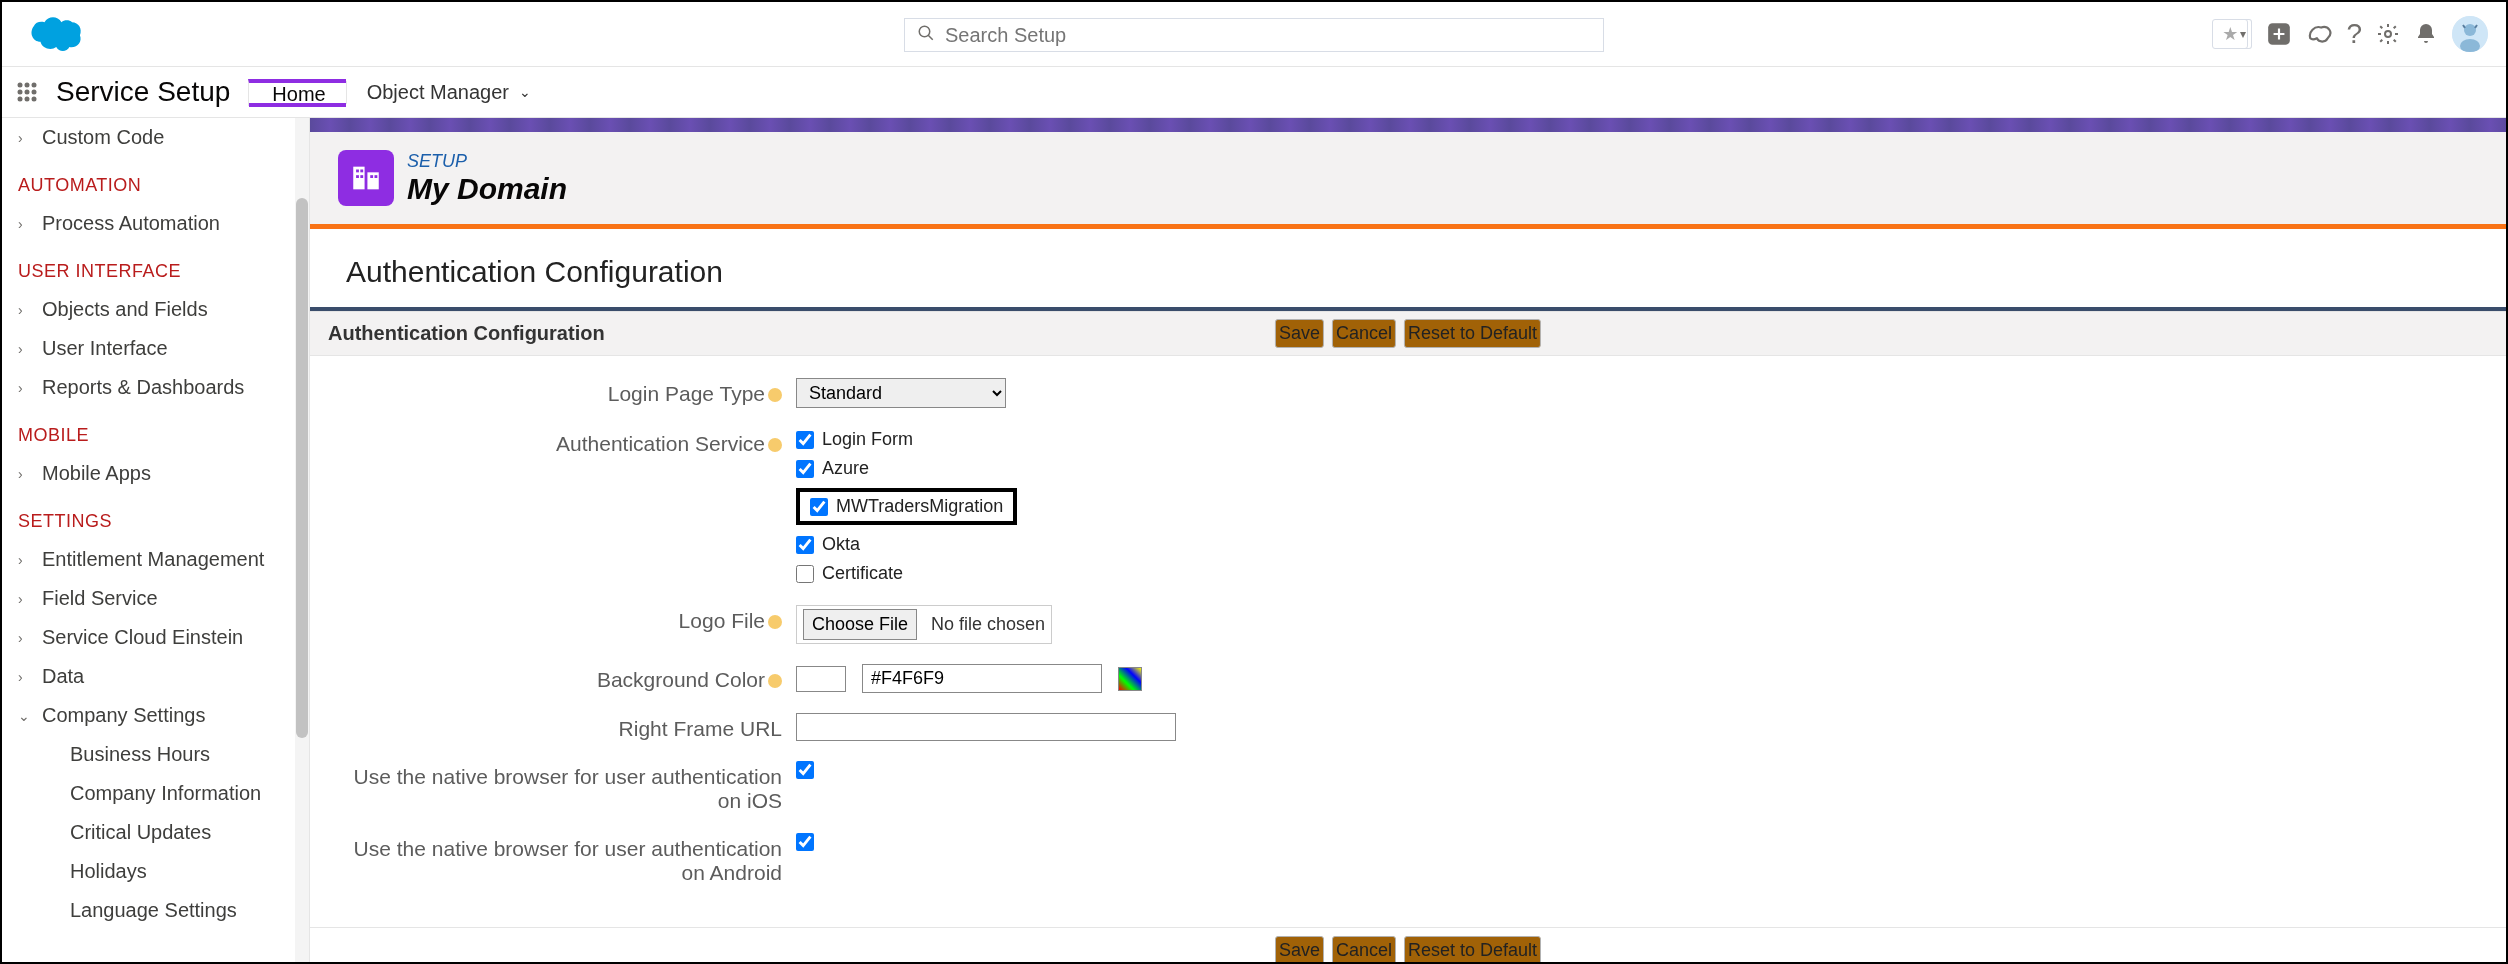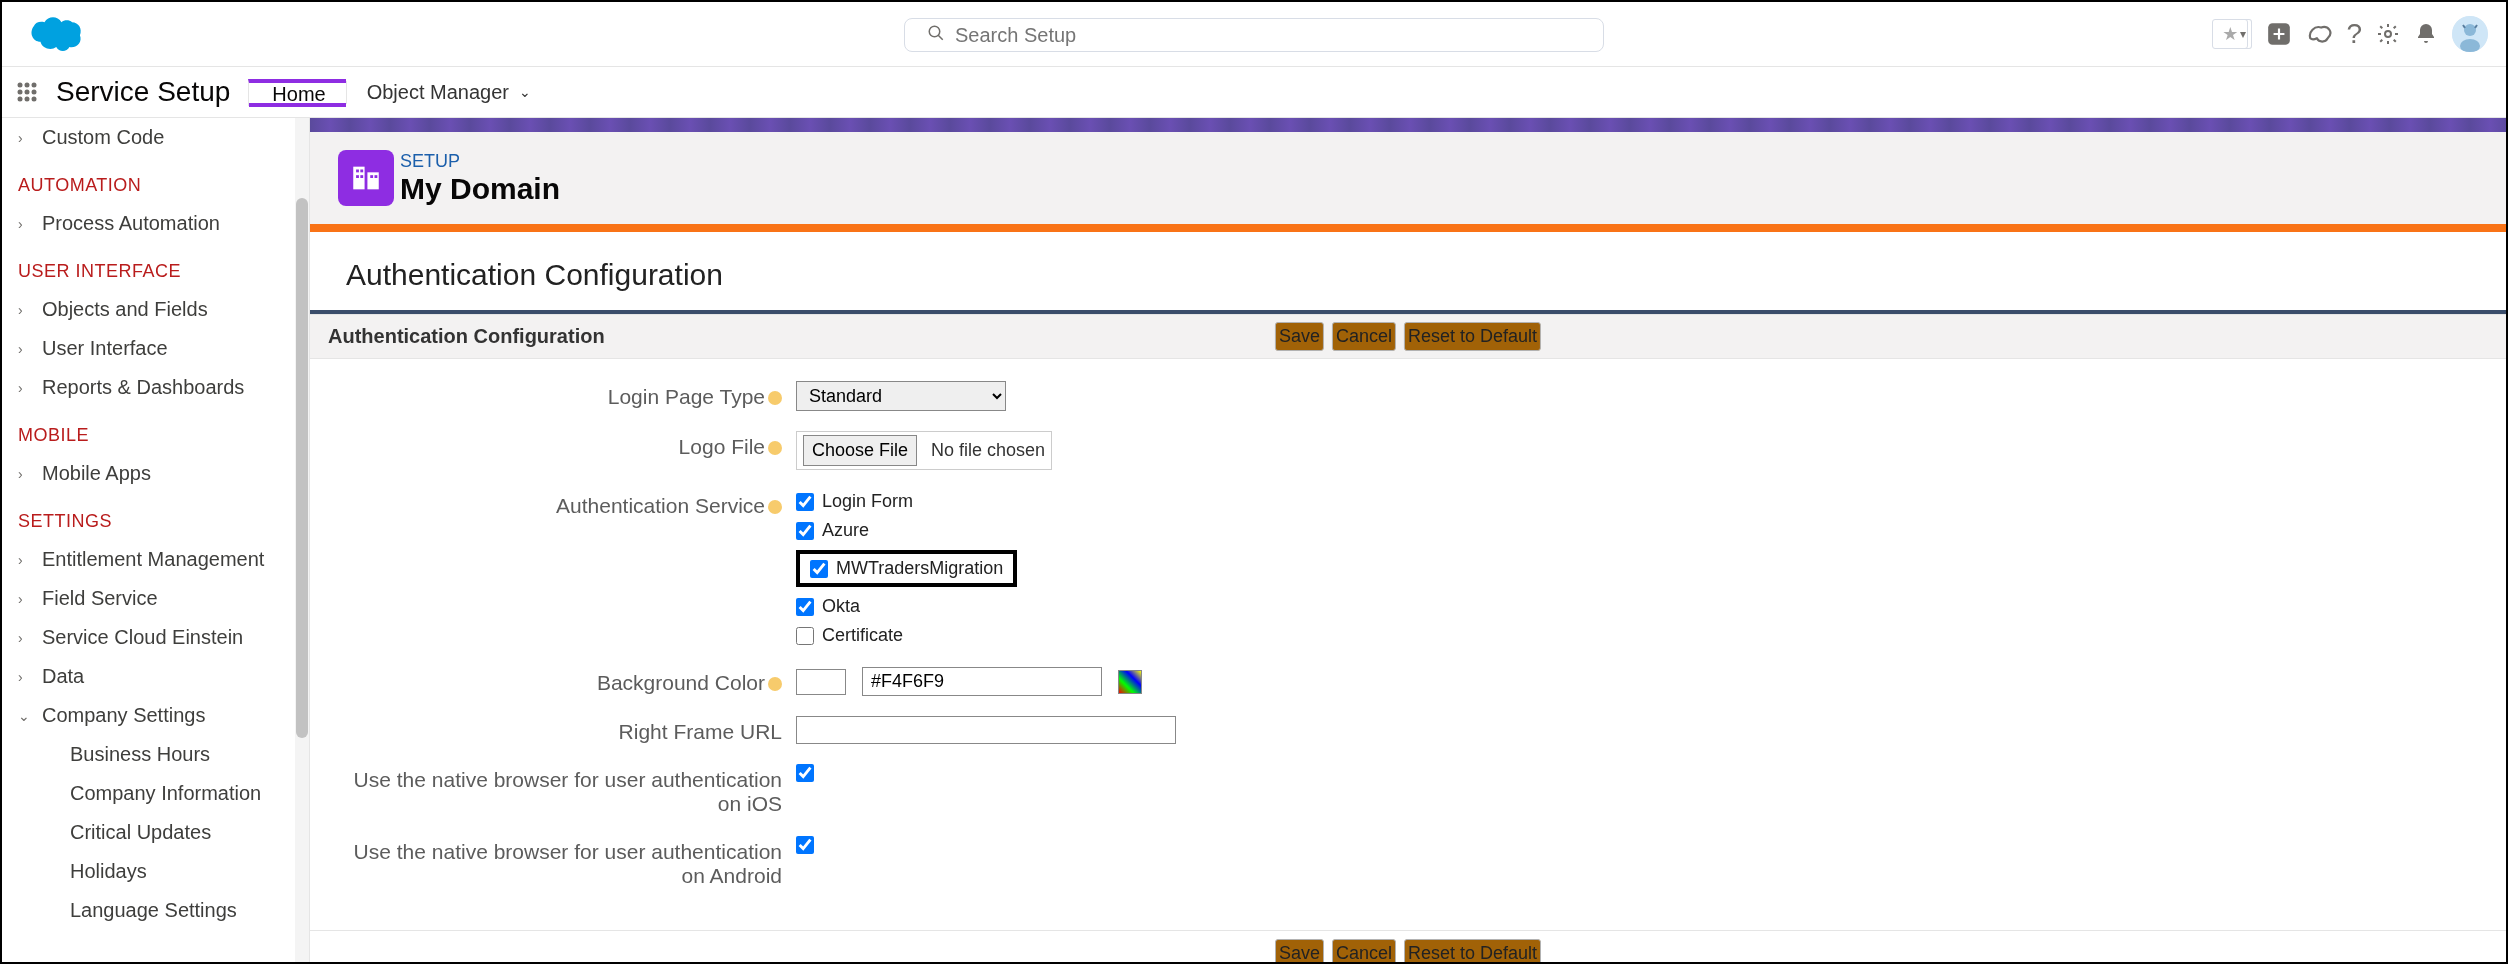--- a/index.html
+++ b/index.html
@@ -2,21 +2,21 @@
 <html><head>
 <meta charset="utf-8">
 <style>
   * { box-sizing: border-box; margin: 0; padding: 0; font-family: "Salesforce Sans", Arial, sans-serif; }
   body { background: #fff; color: #181818; width: 2508px; height: 964px; position: relative; border: 2px solid #000; transform-origin: top left; }
 
   
   .top-header { height: 64px; display: flex; align-items: center; padding: 0 16px; position: relative; }
   .cloud-logo svg { width: 66px; height: 46px; }
   .search-wrap { position: absolute; left: 50%; transform: translateX(-50%); top: 16px; width: 700px; }
-  .search-box { display: flex; align-items: center; border: 1px solid #d8dde6; border-radius: 8px; height: 34px; padding: 0 22px; background: #fff; }
+  .search-box { display: flex; align-items: center; border: 1px solid #d8dde6; border-radius: 0; height: 34px; padding: 0 12px; background: #fff; }
   .search-box input { border: none; outline: none; flex: 1; font-size: 20px; color: #706e6b; background: transparent; }
   .search-icon { margin-right: 10px; color: #706e6b; }
   .header-icons { position: absolute; right: 18px; top: 14px; display: flex; align-items: center; gap: 14px; }
   .header-icons .hicon { color: #706e6b; display: flex; align-items: center; justify-content: center; }
   .fav-box { width:36px; height:30px; border:1px solid #d8dde6; border-radius:3px; display:flex; align-items:center; justify-content:center; font-size:18px; color:#aaa; }
   .fav-drop { width:18px; height:30px; border:1px solid #d8dde6; border-left:none; border-radius:0 3px 3px 0; display:flex; align-items:center; justify-content:center; margin-left:-14px; font-size:12px; color:#706e6b;}
   .avatar { width:36px; height:36px; border-radius:50%; background:#d4e7f5; display:flex; align-items:center; justify-content:center; overflow:hidden; }
 
   
   .nav-row { height: 52px; border-top: 1px solid #e5e5e5; border-bottom: 1px solid #e5e5e5; display: flex; align-items: center; }
@@ -35,21 +35,21 @@
   .side-scrollbar { position:absolute; right:0; top:0; width:14px; height:100%; background:#f4f4f4; }
   .side-thumb { position:absolute; right:1px; top:80px; width:12px; height:540px; background:#c2c2c2; border-radius:6px; }
   .side-item { padding: 8px 10px 8px 16px; color: #3e3e3c; display:flex; align-items:center; gap:10px; cursor:pointer; }
   .side-item.sub { padding-left: 68px; }
   .side-item .caret { width:14px; font-size:14px; color:#706e6b; display:inline-block;}
   .side-head { padding: 18px 16px 8px 16px; color:#b91c1c; font-size:18px; letter-spacing:0.5px; }
 
   
   .main { flex:1; background:#fff; overflow:hidden; }
   .pattern-bar { height:14px; background: linear-gradient(90deg,#5a4a9c 0%,#6a4fb3 25%,#5a4a9c 50%,#6a4fb3 75%,#5a4a9c 100%); background-size: 80px 14px; }
-  .page-head { background:#f3f2f2; padding: 18px 28px; display:flex; align-items:center; gap:6px; border-bottom: 8px solid #f97316;}
+  .page-head { background:#f3f2f2; padding: 18px 28px; display:flex; align-items:center; gap:13px; border-bottom: 5px solid #f97316; font-style: italic;}
   .page-icon { width:56px; height:56px; border-radius:8px; background:#8e2de2; display:flex; align-items:center; justify-content:center; }
   .page-head-text .eyebrow { color:#1b5fab; font-size:18px; }
   .page-head-text h1 { font-size:30px; font-weight:600; color:#080707; }
   .section-title { font-size:30px; color:#222; padding: 26px 36px 18px; }
   .section-rule { height:4px; background:#3a4d6b; margin: 0 0px; }
   .panel { margin: 0 0px; }
   .panel-bar { background:#f3f2f2; padding: 10px 18px; display:flex; align-items:center; font-size:20px; color:#333; border-top:1px solid #e5e5e5; border-bottom:1px solid #e5e5e5; position:relative;}
   .btn-row { display:flex; gap:8px; position:absolute; left:50%; transform:translateX(-50%); }
   .btn { border:1px solid #b2b2b2; background:#a16207; padding:3px 3px; font-size:18px; border-radius:3px; color:#222; cursor:pointer;}
   .form-area { padding: 22px 36px; }
@@ -269,51 +269,51 @@
         <div class="form-row">
           <div class="form-label"><span>Login Page Type</span><span class="help"></span></div>
           <div class="form-field">
             <select class="sf">
               <option>Standard</option>
             </select>
           </div>
         </div>
 
         <div class="form-row">
+          <div class="form-label"><span>Authentication Service</span><span class="help"></span></div>
+          <div class="form-field" id="auth-services">
+              <label class="chk-row">
+                <input type="checkbox" checked="" style="">
+                <span>Login Form</span>
+              </label>
+              <label class="chk-row">
+                <input type="checkbox" checked="" style="">
+                <span>Azure</span>
+              </label>
+              <label class="chk-row highlight">
+                <input type="checkbox" checked="" style="">
+                <span>MWTradersMigration</span>
+              </label>
+              <label class="chk-row">
+                <input type="checkbox" checked="" style="">
+                <span>Okta</span>
+              </label>
+              <label class="chk-row">
+                <input type="checkbox" style="">
+                <span>Certificate</span>
+              </label>
+            </div>
+        </div>
+
+        <div class="form-row">
           <div class="form-label"><span>Logo File</span><span class="help"></span></div>
           <div class="form-field" style="flex-direction:row; align-items:center; border:1px solid #ccc; padding:3px 6px;">
             <button class="file-btn">Choose File</button>
             <span class="file-status">No file chosen</span>
           </div>
-        </div>
-
-        <div class="form-row">
-          <div class="form-label"><span>Authentication Service</span><span class="help"></span></div>
-          <div class="form-field" id="auth-services">
-              <label class="chk-row">
-                <input type="checkbox" checked="" style="">
-                <span>Login Form</span>
-              </label>
-              <label class="chk-row">
-                <input type="checkbox" checked="" style="">
-                <span>Azure</span>
-              </label>
-              <label class="chk-row highlight">
-                <input type="checkbox" checked="" style="">
-                <span>MWTradersMigration</span>
-              </label>
-              <label class="chk-row">
-                <input type="checkbox" checked="" style="">
-                <span>Okta</span>
-              </label>
-              <label class="chk-row">
-                <input type="checkbox" style="">
-                <span>Certificate</span>
-              </label>
-            </div>
         </div>
 
         <div class="form-row">
           <div class="form-label"><span>Background Color</span><span class="help"></span></div>
           <div class="form-field" style="flex-direction:row; align-items:center;">
             <span class="color-swatch"></span>
             <input class="color-input" value="#F4F6F9" style="">
             <span class="color-picker"></span>
           </div>
         </div>

